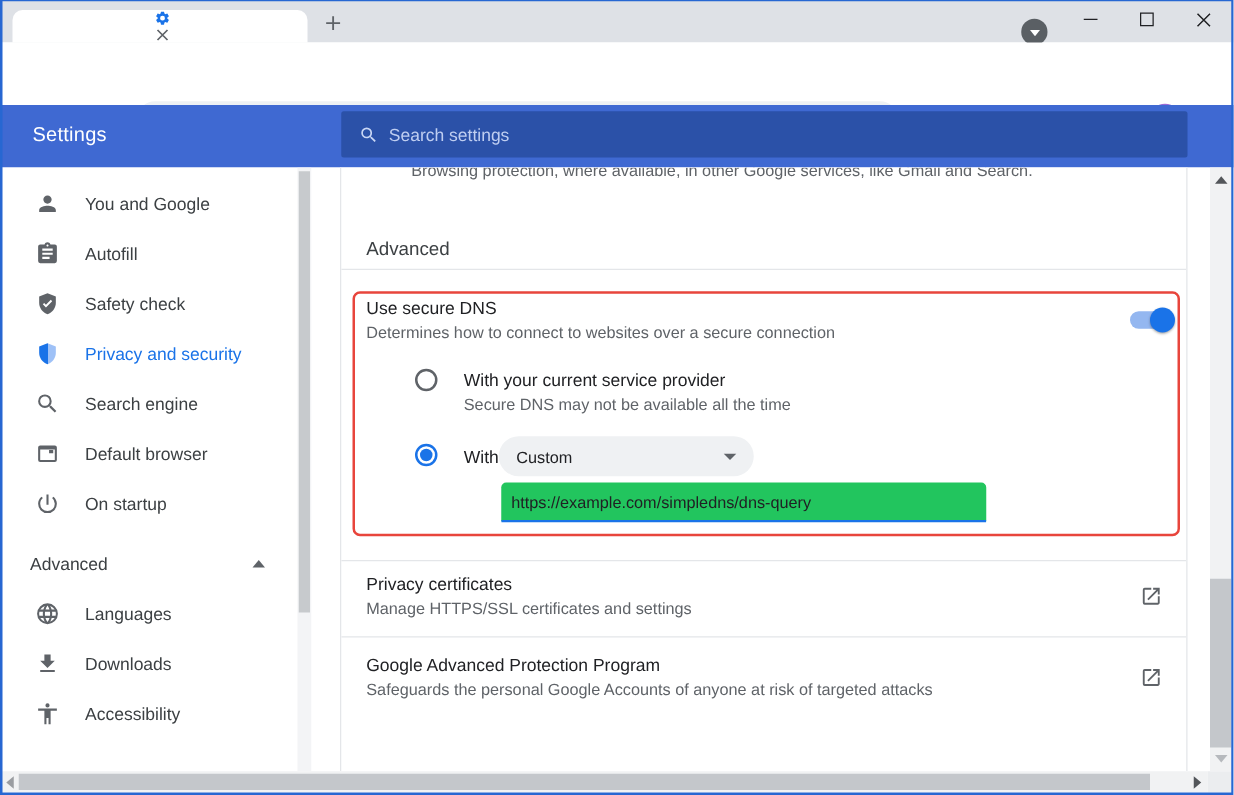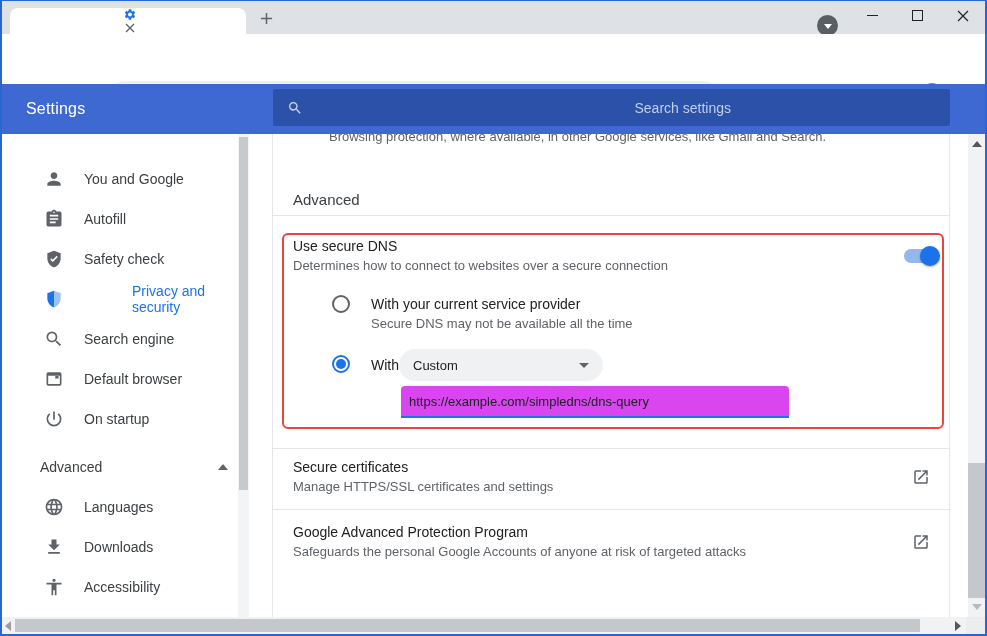--- a/index.html
+++ b/index.html
@@ -38,30 +38,30 @@
   .checkbadge { background:var(--check-badge-blue,#2e5a8c); }
   .letter-ext { font-size:16px; font-weight:700; color:#8a8e93; }
   .avatar { position:absolute; left:920px; top:49px; width:24px; height:24px; border-radius:50%; background:var(--avatar-purple,#9b6bd6); color:#fff; font-size:12px; font-weight:700; display:flex; align-items:center; justify-content:center; }
   .kebab { position:absolute; left:958px; top:51px; width:8px; height:20px; display:flex; flex-direction:column; align-items:center; justify-content:center; gap:2.5px; }
   .kebab i { width:3px; height:3px; border-radius:50%; background:#5f6368; }
 
   
   .settings-header { position:absolute; left:0; top:84px; width:987px; height:50px; background:var(--header-blue,#3f69d2); display:flex; align-items:center; }
   .settings-title { color:#fff; font-size:16px; font-weight:500; margin-left:26px; letter-spacing:.2px; }
   .search-box { position:absolute; left:273px; top:89px; width:677px; height:37px; background:var(--search-box-blue,#2b51a8); border-radius:2px; display:flex; align-items:center; padding-left:14px; }
-  .search-box input { background:transparent; border:none; outline:none; color:#e8eefc; font-size:14px; margin-left:28px; width:400px; font-family:inherit;text-align:right; }
+  .search-box input { background:transparent; border:none; outline:none; color:#e8eefc; font-size:14px; margin-left:8px; width:400px; font-family:inherit; }
   .search-box input::placeholder { color:#bfcef1; }
 
   
   .main { position:absolute; left:0; top:134px; width:987px; height:483px; background:#fff; overflow:hidden; }
 
-  .sidebar { position:absolute; left:0; top:16px; width:238px; height:479px; padding-top:9px;padding-left:16px; }
+  .sidebar { position:absolute; left:0; top:0; width:238px; height:479px; padding-top:9px; }
   .side-item { height:40px; display:flex; align-items:center; padding-left:28px; color:#3c4043; font-size:14px; font-weight:500; cursor:pointer; }
   .side-item .ic { width:20px; height:20px; color:#5f6368; margin-right:20px; flex:none; }
-  .side-item.active { color:var(--accent,#1a73e8);gap:48px; }
+  .side-item.active { color:var(--accent,#1a73e8); }
   .side-item.active .ic { color:var(--accent,#1a73e8); }
   .adv-row { height:40px; margin-top:8px; display:flex; align-items:center; padding-left:24px; position:relative; color:#3c4043; font-size:14px; font-weight:500; cursor:pointer; }
   .caret-up { position:absolute; left:202px; width:0; height:0; border-left:5px solid transparent; border-right:5px solid transparent; border-bottom:6px solid #5f6368; }
   .side-scroll { position:absolute; left:238px; top:0; width:11px; height:483px; background:#f3f4f6; }
   .side-scroll .thumb { position:absolute; left:1px; top:3px; width:9px; height:353px; background:#c7cacd; }
 
   .card { position:absolute; left:272px; top:0; width:678px; height:483px; background:#fff; border-left:1px solid #e4e6e9; border-right:1px solid #e4e6e9; overflow:hidden; }
   .card .divider { position:absolute; left:0; right:0; height:1px; background:#e4e6e9; }
   .t-primary { position:absolute; font-size:14px; color:#202124; }
   .t-secondary { position:absolute; font-size:13px; color:#5f6368; }
@@ -75,21 +75,21 @@
   .toggle .knob { position:absolute; right:-2px; top:-3px; width:20px; height:20px; border-radius:50%; background:var(--accent,#1a73e8); box-shadow:0 1px 2px rgba(0,0,0,.35); }
 
   .radio { position:absolute; width:18px; height:18px; border-radius:50%; border:2px solid #5f6368; cursor:pointer; }
   .radio.sel { border-color:var(--accent,#1a73e8); }
   .radio.sel::after { content:""; position:absolute; left:2px; top:2px; width:10px; height:10px; border-radius:50%; background:var(--accent,#1a73e8); }
 
   .dropdown { position:absolute; left:126px; top:215px; width:204px; height:32px; background:#eff1f3; border-radius:16px; display:flex; align-items:center; padding:0 14px; cursor:pointer; }
   .dropdown .val { font-size:13px; color:#202124; }
   .dropdown .dd-caret { margin-left:auto; width:0; height:0; border-left:5px solid transparent; border-right:5px solid transparent; border-top:5px solid #5f6368; }
 
-  .dns-input { position:absolute; left:128px; top:252px; width:388px; height:32px; background:#d946ef; border:none; outline:none; border-bottom:2px solid var(--accent,#1a73e8); border-radius:4px 4px 0 0; font-size:13px; color:#202124; padding:0 8px; font-family:inherit; }
+  .dns-input { position:absolute; left:128px; top:252px; width:388px; height:32px; background:#22c55e; border:none; outline:none; border-bottom:2px solid var(--accent,#1a73e8); border-radius:4px 4px 0 0; font-size:13px; color:#202124; padding:0 8px; font-family:inherit; }
 
   .launch { position:absolute; left:639px; width:18px; height:18px; color:#5f6368; cursor:pointer; }
 
   
   .v-scroll { position:absolute; left:968px; top:0; width:17px; height:483px; background:#f1f2f3; }
   .v-scroll .arr-up { position:absolute; left:3.5px; top:7px; width:0; height:0; border-left:5px solid transparent; border-right:5px solid transparent; border-bottom:6px solid #53565a; }
   .v-scroll .thumb { position:absolute; left:0; top:329px; width:17px; height:135px; background:#c4c7cb; }
   .v-scroll .arr-dn { position:absolute; left:3.5px; bottom:7px; width:0; height:0; border-left:5px solid transparent; border-right:5px solid transparent; border-top:6px solid #b6b9bd; }
   .h-scroll { position:absolute; left:0; top:617px; width:966px; height:17px; background:#f1f2f3; }
   .h-scroll .arr-l { position:absolute; left:5px; top:3.5px; width:0; height:0; border-top:5px solid transparent; border-bottom:5px solid transparent; border-right:6px solid #9a9da1; }
@@ -316,21 +316,21 @@
       <div class="dropdown">
         <span class="val">Custom</span>
         <span class="dd-caret"></span>
       </div>
       <input class="dns-input" value="https://example.com/simpledns/dns-query" style="">
 
       <div class="annotation"></div>
 
       <div class="divider" style="top:314px"></div>
 
-      <div class="t-primary" style="left:20px;top:325px">Secure certificates</div>
+      <div class="t-primary" style="left:20px;top:325px">Privacy certificates</div>
       <div class="t-secondary" style="left:20px;top:345px">Manage HTTPS/SSL certificates and settings</div>
       <svg class="launch" style="top:334px" viewBox="0 0 24 24" fill="currentColor">
           <path d="M19 19H5V5h7V3H5a2 2 0 0 0-2 2v14a2 2 0 0 0 2 2h14c1.1 0 2-.9 2-2v-7h-2v7zM14 3v2h3.59l-9.83 9.83 1.41 1.41L19 6.41V10h2V3h-7z"></path>
         </svg>
 
       <div class="divider" style="top:375px"></div>
 
       <div class="t-primary" style="left:20px;top:390px">Google Advanced Protection Program</div>
       <div class="t-secondary" style="left:20px;top:410px">Safeguards the personal Google Accounts of anyone at risk of targeted attacks</div>
       <svg class="launch" style="top:399px" viewBox="0 0 24 24" fill="currentColor">

